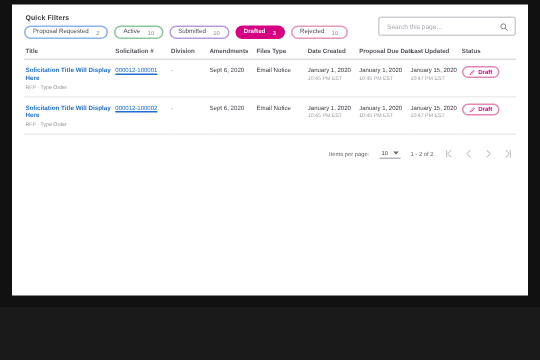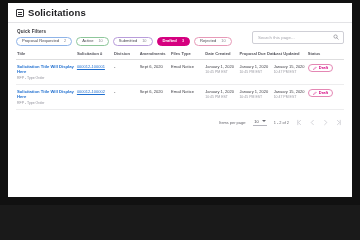--- a/index.html
+++ b/index.html
@@ -187,24 +187,20 @@
     color: #5e5e66;
   }
   .pg-btn.disabled { color: #c2c2c9; }
 </style>
 </head>
 <body>
 
 <div id="screen">
   <div class="page">
 
-    <div class="app-header">
-      <span class="app-icon"></span>
-      <span class="app-title">Solicitations</span>
-    </div>
 
     <div class="content">
 
       <div class="filters-label">Quick Filters</div>
 
       <div class="filters-row">
         <div class="pill-group">
           <div class="pill pill-blue">
             <span>Proposal Requested</span>
             <span class="count">2</span>

